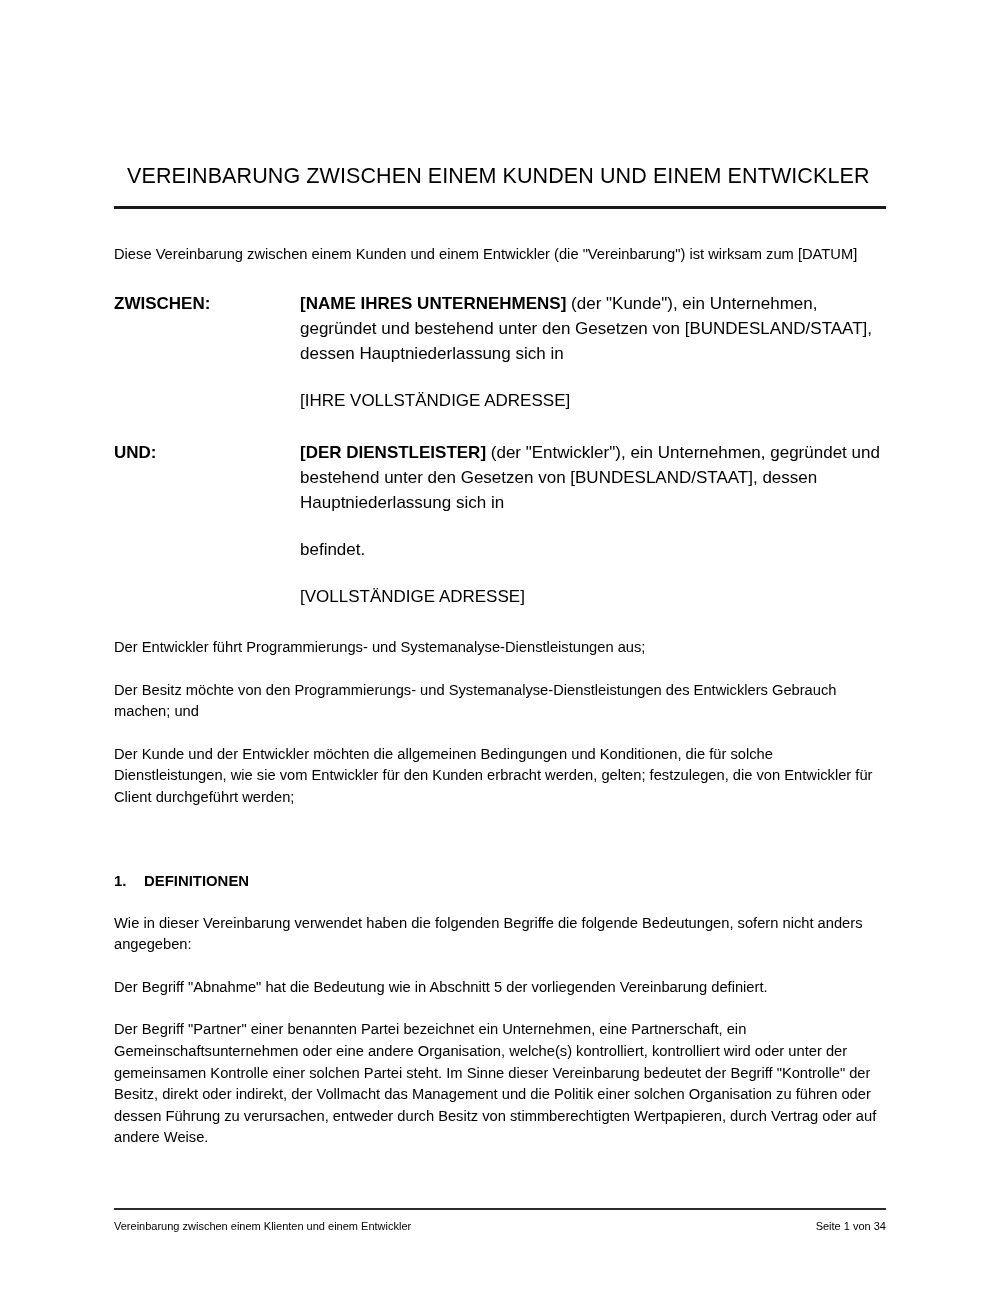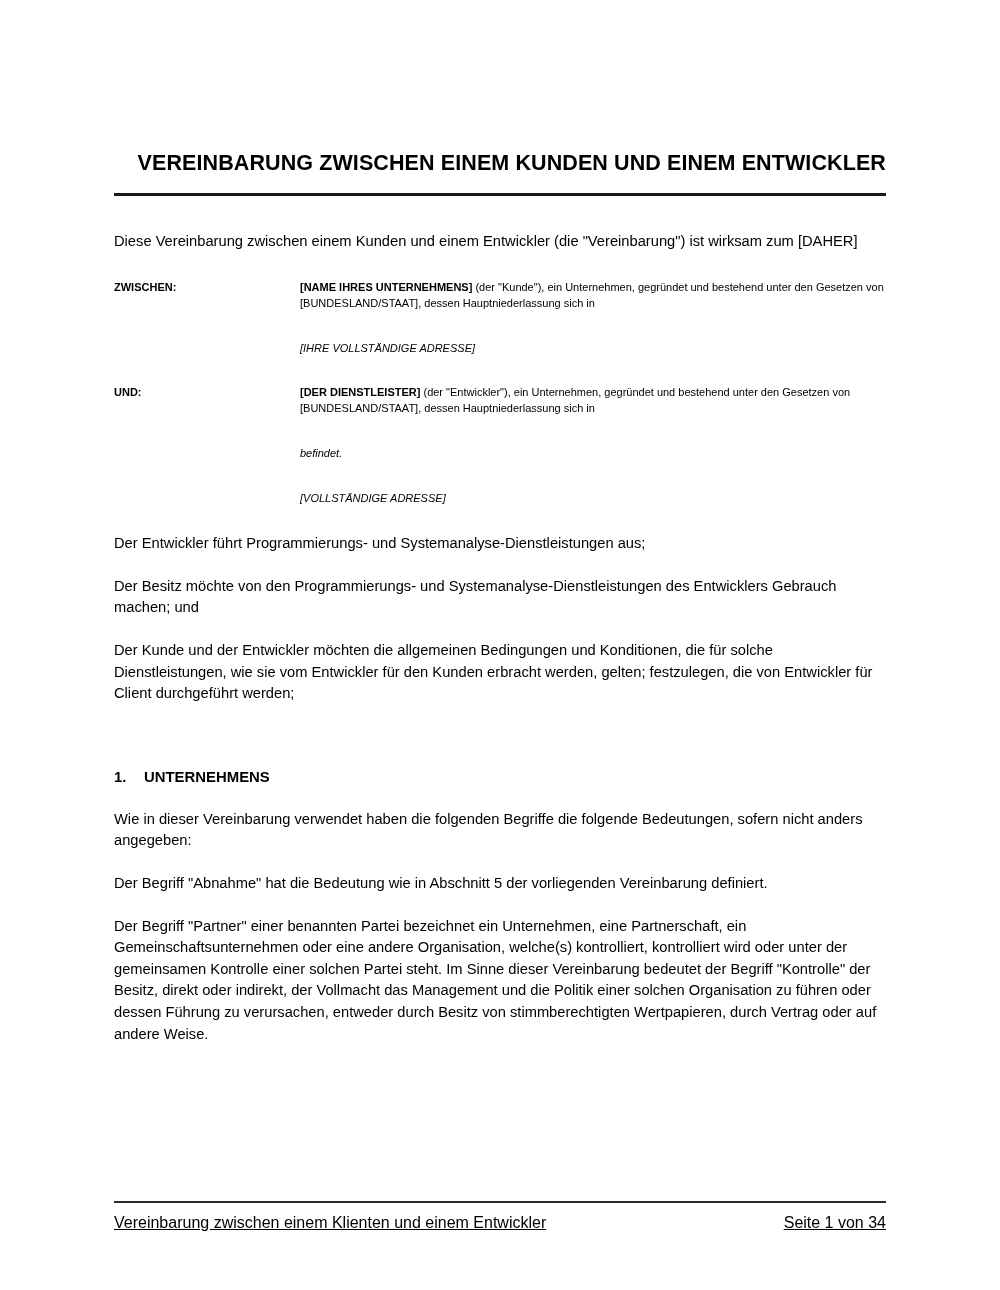--- a/index.html
+++ b/index.html
@@ -21,26 +21,26 @@
   }
   .content {
     position: absolute;
     left: 114px;
     top: 0;
     width: 772px;
   }
 
   
   .doc-title {
-    margin: 0;
+    margin: 13px;
     padding-top: 148px;
     font-size: 21.5px;
-    font-weight: bold;
+    font-weight: normal;
     line-height: 1.42;
-    text-align: right;
+    text-align: left;
     letter-spacing: 0.1px;
   }
   .title-rule {
     margin-top: 14px;
     border: 0;
     border-top: 3px solid #1a1a1a;
     width: 100%;
     height: 0;
   }
 
@@ -52,33 +52,32 @@
     text-align: left;
   }
   .spacer-lg { height: 27px; }
   .spacer-md { height: 21px; }
   .spacer-sm { height: 14px; }
 
   
   .party-row {
     display: flex;
     align-items: flex-start;
-    font-size: 11px;
+    font-size: 17px;
     line-height: 1.47;
   }
   .party-label {
     flex: 0 0 186px;
     font-weight: bold;
   }
   .party-body {
     flex: 1 1 auto;
   }
   .party-body .sub {
-    margin-top: 29px;
-    font-style: italic;
+    margin-top: 22px;
   }
   .strong { font-weight: bold; }
 
   
   .section-heading {
     display: flex;
     font-size: 14.9px;
     font-weight: bold;
     line-height: 1.4;
   }
@@ -99,37 +98,36 @@
   .footer-rule {
     border: 0;
     border-top: 2px solid #2b2b2b;
     height: 0;
     margin: 0 0 9px 0;
   }
   .footer-row {
     display: flex;
     justify-content: space-between;
     align-items: flex-end;
-    font-size: 16px;
+    font-size: 11px;
     line-height: 1.4;
-    text-decoration: underline;
   }
 </style>
 </head>
 <body>
 
 <div class="page">
   <div class="content">
 
     <h1 class="doc-title">VEREINBARUNG ZWISCHEN EINEM KUNDEN UND EINEM ENTWICKLER</h1>
     <hr class="title-rule">
 
     <div class="spacer-lg"></div>
 
-    <p class="para">Diese Vereinbarung zwischen einem Kunden und einem Entwickler (die "Vereinbarung") ist wirksam zum [DAHER]</p>
+    <p class="para">Diese Vereinbarung zwischen einem Kunden und einem Entwickler (die "Vereinbarung") ist wirksam zum [DATUM]</p>
 
     <div class="spacer-lg"></div>
 
     <div class="party-row">
       <div class="party-label">ZWISCHEN:</div>
       <div class="party-body">
         <div><span class="strong">[NAME IHRES UNTERNEHMENS]</span><span> (der "Kunde"), ein Unternehmen, gegründet und bestehend unter den Gesetzen von [BUNDESLAND/STAAT], dessen Hauptniederlassung sich in</span></div>
         <div class="sub">[IHRE VOLLSTÄNDIGE ADRESSE]</div>
       </div>
     </div>
@@ -152,21 +150,21 @@
     <p class="para">Der Besitz möchte von den Programmierungs- und Systemanalyse-Dienstleistungen des Entwicklers Gebrauch machen; und</p>
     <div class="spacer-md"></div>
     <p class="para">Der Kunde und der Entwickler möchten die allgemeinen Bedingungen und Konditionen, die für solche Dienstleistungen, wie sie vom Entwickler für den Kunden erbracht werden, gelten; festzulegen, die von Entwickler für Client durchgeführt werden;</p>
     <div class="spacer-md"></div>
 
     <div class="spacer-lg"></div>
     <div class="spacer-sm"></div>
 
     <div class="section-heading">
       <span class="section-num">1.</span>
-      <span class="section-title">UNTERNEHMENS</span>
+      <span class="section-title">DEFINITIONEN</span>
     </div>
 
     <div class="spacer-md"></div>
 
     <p class="para">Wie in dieser Vereinbarung verwendet haben die folgenden Begriffe die folgende Bedeutungen, sofern nicht anders angegeben:</p>
     <div class="spacer-md"></div>
     <p class="para">Der Begriff "Abnahme" hat die Bedeutung wie in Abschnitt 5 der vorliegenden Vereinbarung definiert.</p>
     <div class="spacer-md"></div>
     <p class="para">Der Begriff "Partner" einer benannten Partei bezeichnet ein Unternehmen, eine Partnerschaft, ein Gemeinschaftsunternehmen oder eine andere Organisation, welche(s) kontrolliert, kontrolliert wird oder unter der gemeinsamen Kontrolle einer solchen Partei steht. Im Sinne dieser Vereinbarung bedeutet der Begriff "Kontrolle" der Besitz, direkt oder indirekt, der Vollmacht das Management und die Politik einer solchen Organisation zu führen oder dessen Führung zu verursachen, entweder durch Besitz von stimmberechtigten Wertpapieren, durch Vertrag oder auf andere Weise.</p>
 

